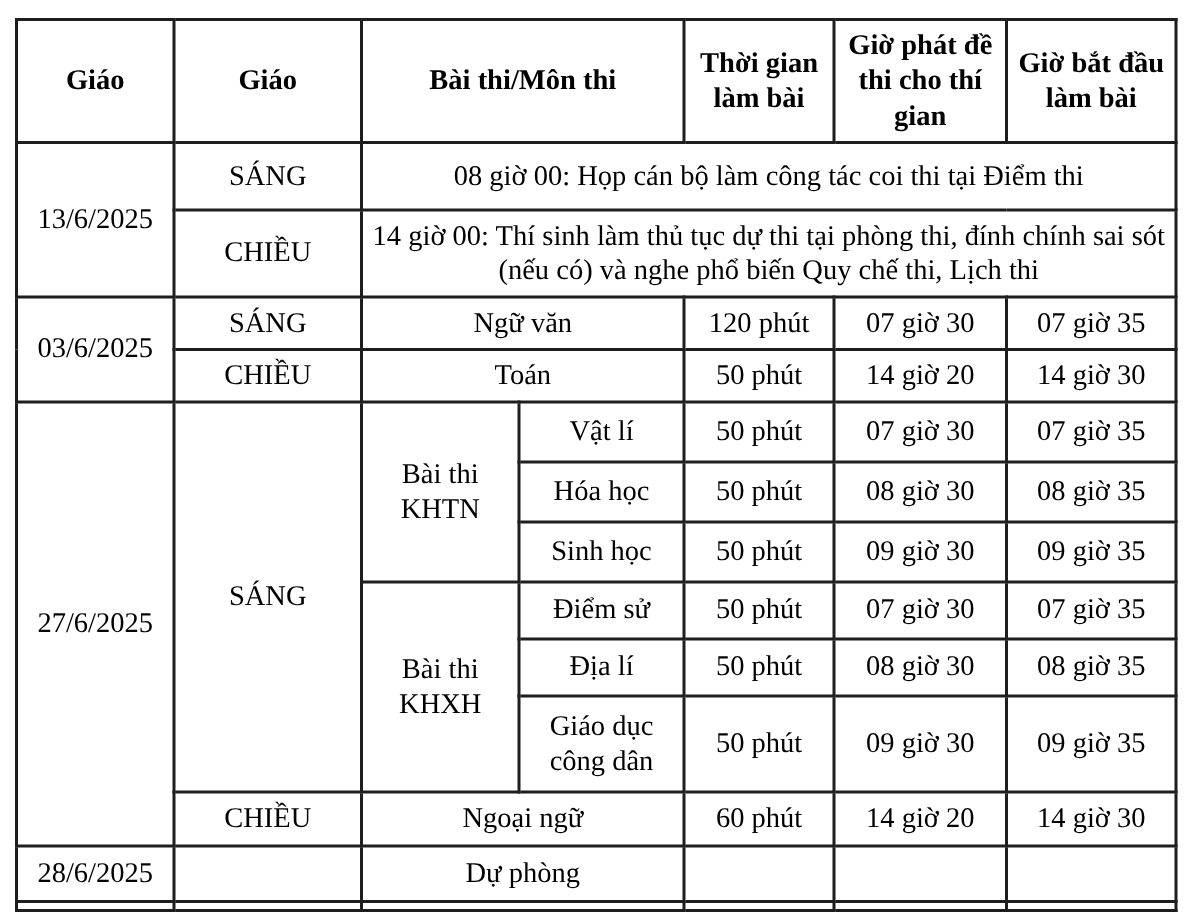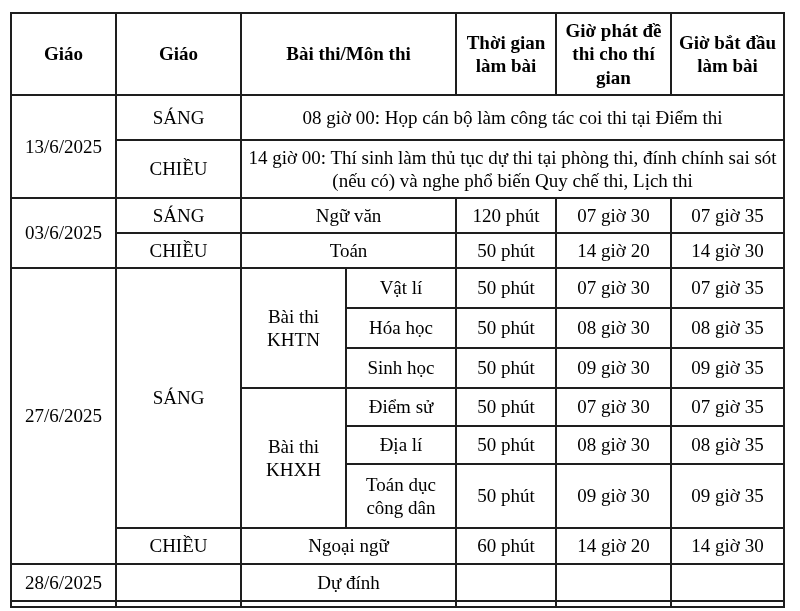--- a/index.html
+++ b/index.html
@@ -137,38 +137,38 @@
       <td class="time">07 giờ 30</td>
       <td class="time">07 giờ 35</td>
     </tr>
     <tr style="height:38px">
       <td>Địa lí</td>
       <td>50 phút</td>
       <td class="time">08 giờ 30</td>
       <td class="time">08 giờ 35</td>
     </tr>
     <tr style="height:64px">
-      <td class="wrap2">Toán dục công dân</td>
+      <td class="wrap2">Giáo dục công dân</td>
       <td>50 phút</td>
       <td class="time">09 giờ 30</td>
       <td class="time">09 giờ 35</td>
     </tr>
 
     <tr style="height:36px">
       <td>CHIỀU</td>
       <td colspan="2">Ngoại ngữ</td>
       <td>60 phút</td>
       <td class="time">14 giờ 20</td>
       <td class="time">14 giờ 30</td>
     </tr>
 
     <tr style="height:37px">
       <td>28/6/2025</td>
       <td></td>
-      <td colspan="2">Dự đính</td>
+      <td colspan="2">Dự phòng</td>
       <td></td>
       <td></td>
       <td></td>
     </tr>
 
     <tr class="stub">
       <td></td>
       <td></td>
       <td colspan="2"></td>
       <td></td>

